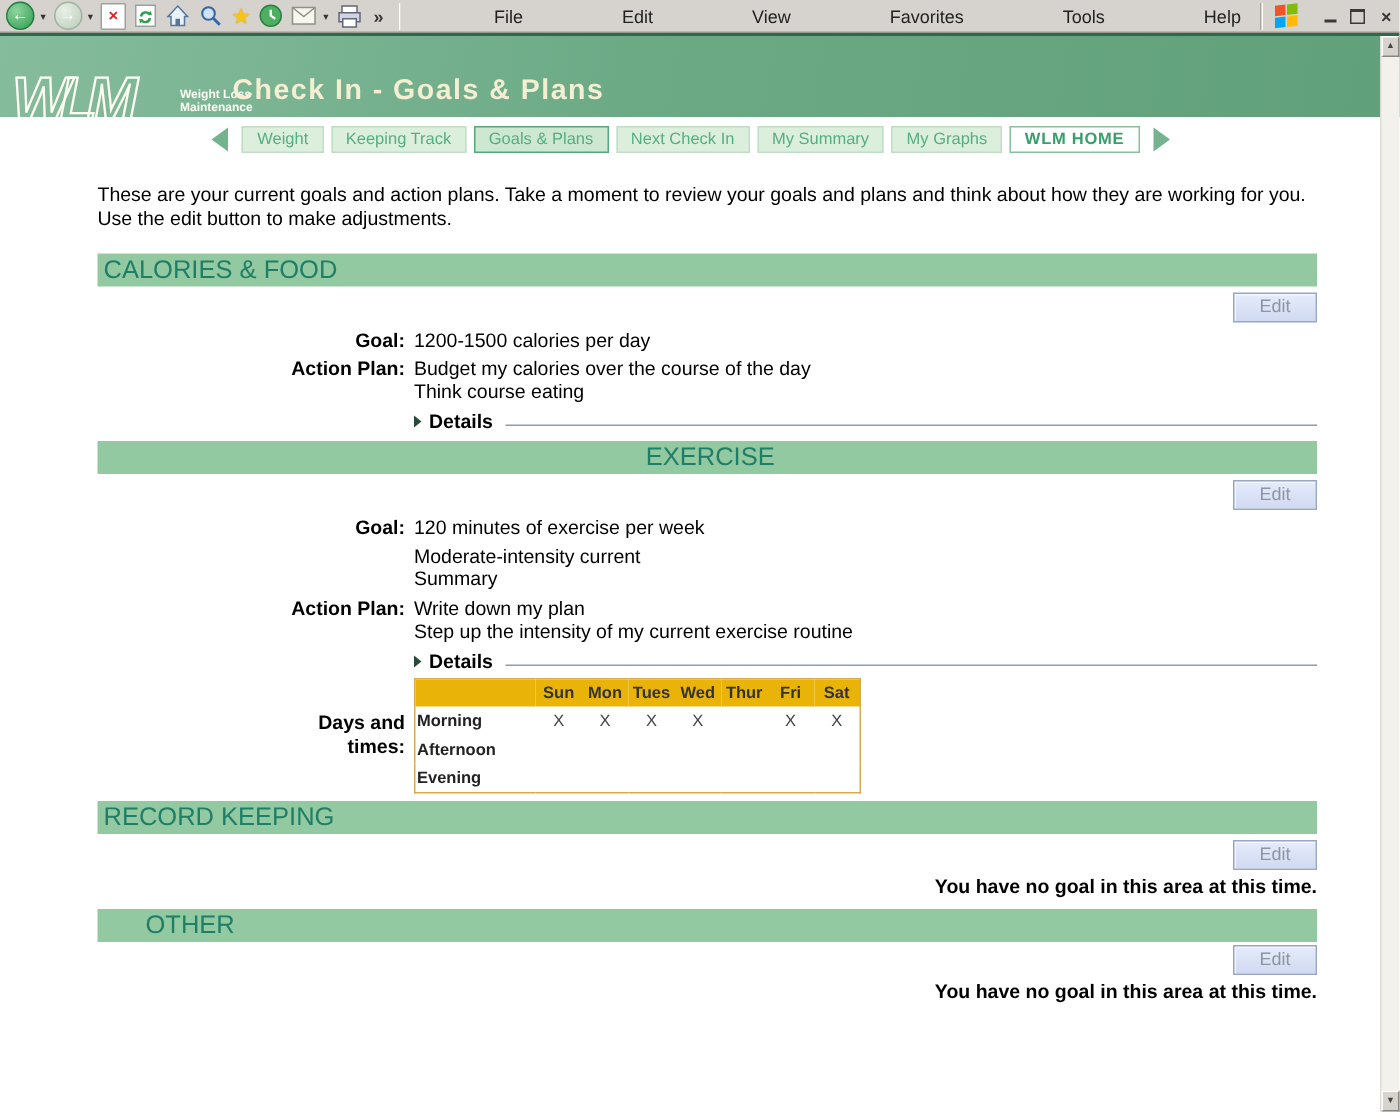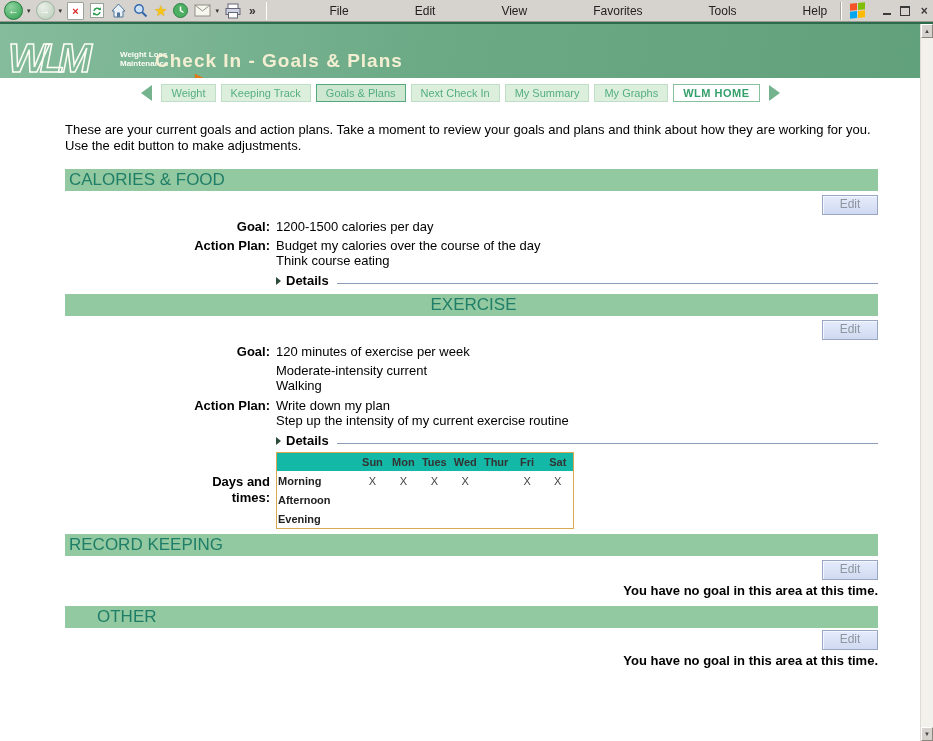--- a/index.html
+++ b/index.html
@@ -27,21 +27,21 @@
   .winlogo i{display:block;}
   .wl-r{background:#f35325;} .wl-g{background:#81bc06;} .wl-b{background:#05a6f0;} .wl-y{background:#ffba08;}
   .wc{width:14px;height:14px;display:inline-flex;align-items:center;justify-content:center;color:#3a3a3a;
       font-size:12px;font-weight:bold;margin-left:4px;cursor:default;}
   .wc .minbar{width:8px;height:2px;background:#3a3a3a;margin-top:7px;}
   .wc .restore{width:8px;height:7px;border:1px solid #3a3a3a;border-top-width:2px;position:relative;}
   
   .rule{position:absolute;top:22px;left:0;right:0;height:2px;background:#2c6a4e;}
   .hdr{position:absolute;top:24px;left:0;right:0;height:54px;
        background:linear-gradient(100deg,#85bc9c 0%,#6caa86 45%,#60a07a 100%);}
-  .logo{position:absolute;left:8px;top:12px;width:200px;height:50px;}
+  .logo{position:absolute;left:8px;top:20px;width:200px;height:50px;}
   .wlm{font-size:41px;font-weight:bold;font-style:italic;letter-spacing:-7px;color:transparent;
        -webkit-text-stroke:1.5px #fdfdf6;line-height:44px;}
   .tag{position:absolute;left:112px;top:14px;color:#fdfdf6;font-size:8px;line-height:9px;font-weight:bold;}
   .oarrow{position:absolute;left:60px;top:44px;width:128px;height:3px;background:#e07818;transform:rotate(-2deg);}
   .oarrow:after{content:"";position:absolute;right:-9px;top:-4px;border-left:10px solid #e07818;
                 border-top:5px solid transparent;border-bottom:5px solid transparent;}
   .ptitle{position:absolute;left:155px;bottom:6px;color:#f4efd3;font-size:19px;font-weight:bold;letter-spacing:1px;}
   
   .navrow{position:absolute;top:78px;left:0;right:12px;height:30px;background:#fff;
           display:flex;align-items:center;justify-content:center;gap:5px;}
@@ -70,21 +70,21 @@
   .detailrow{display:grid;grid-template-columns:205px 1fr;column-gap:6px;margin-top:6px;align-items:flex-end;}
   .detail{display:flex;align-items:flex-end;}
   .dtri{width:0;height:0;border-left:5px solid #2a4a3a;border-top:4px solid transparent;
         border-bottom:4px solid transparent;margin:0 5px 3px 0;}
   .dlabel{font-size:13px;font-weight:bold;color:#000;line-height:14px;cursor:pointer;}
   .dline{flex:1;border-bottom:1px solid #8a9cb6;margin:0 0 4px 8px;}
   
   .schedrow{display:grid;grid-template-columns:205px 1fr;column-gap:6px;margin-top:4px;}
   .schedlbl{text-align:right;font-weight:bold;font-size:13px;line-height:16px;padding-top:22px;}
   table.sched{border-collapse:collapse;border:1px solid #d9a951;table-layout:fixed;width:298px;}
-  table.sched th{background:#14b8a6;font-size:11px;font-weight:bold;color:#333;padding:3px 1px;text-align:center;}
+  table.sched th{background:#eab308;font-size:11px;font-weight:bold;color:#333;padding:3px 1px;text-align:center;}
   table.sched th.corner{width:78px;}
   table.sched td{font-size:11px;color:#444;text-align:center;padding:2px 1px;height:15px;}
   table.sched td.rlbl{text-align:left;font-weight:bold;color:#222;}
   .nogoal{text-align:right;font-size:13px;font-weight:bold;color:#000;margin-top:3px;}
   
   .sbar{position:absolute;top:24px;right:0;width:12px;bottom:0;background:#f3f1ec;border-left:1px solid #dedbd4;}
   .sbtn{position:absolute;left:0;width:12px;height:14px;background:#d6d3ce;border:1px solid #fff;
         border-right-color:#8a877f;border-bottom-color:#8a877f;box-sizing:border-box;
         display:flex;align-items:center;justify-content:center;font-size:6px;color:#444;cursor:pointer;}
   .sbtn.up{top:0;} .sbtn.down{bottom:0;}
@@ -231,21 +231,21 @@
 
     <div class="secbar" style="margin-top:6px;text-align:center;">EXERCISE</div>
     <div class="editrow">
         <span class="editbtn">Edit</span>
       </div>
     <div class="grow">
       <div class="lbl">Goal:</div>
       <div class="val">
         <div>120 minutes of exercise per week</div>
         <div style="margin-top:4px;">Moderate-intensity current</div>
-        <div>Walking</div>
+        <div>Summary</div>
       </div>
     </div>
     <div class="grow" style="margin-top:5px;">
       <div class="lbl">Action Plan:</div>
       <div class="val">
         <div>Write down my plan</div>
         <div>Step up the intensity of my current exercise routine</div>
       </div>
     </div>
     <div class="detailrow">

